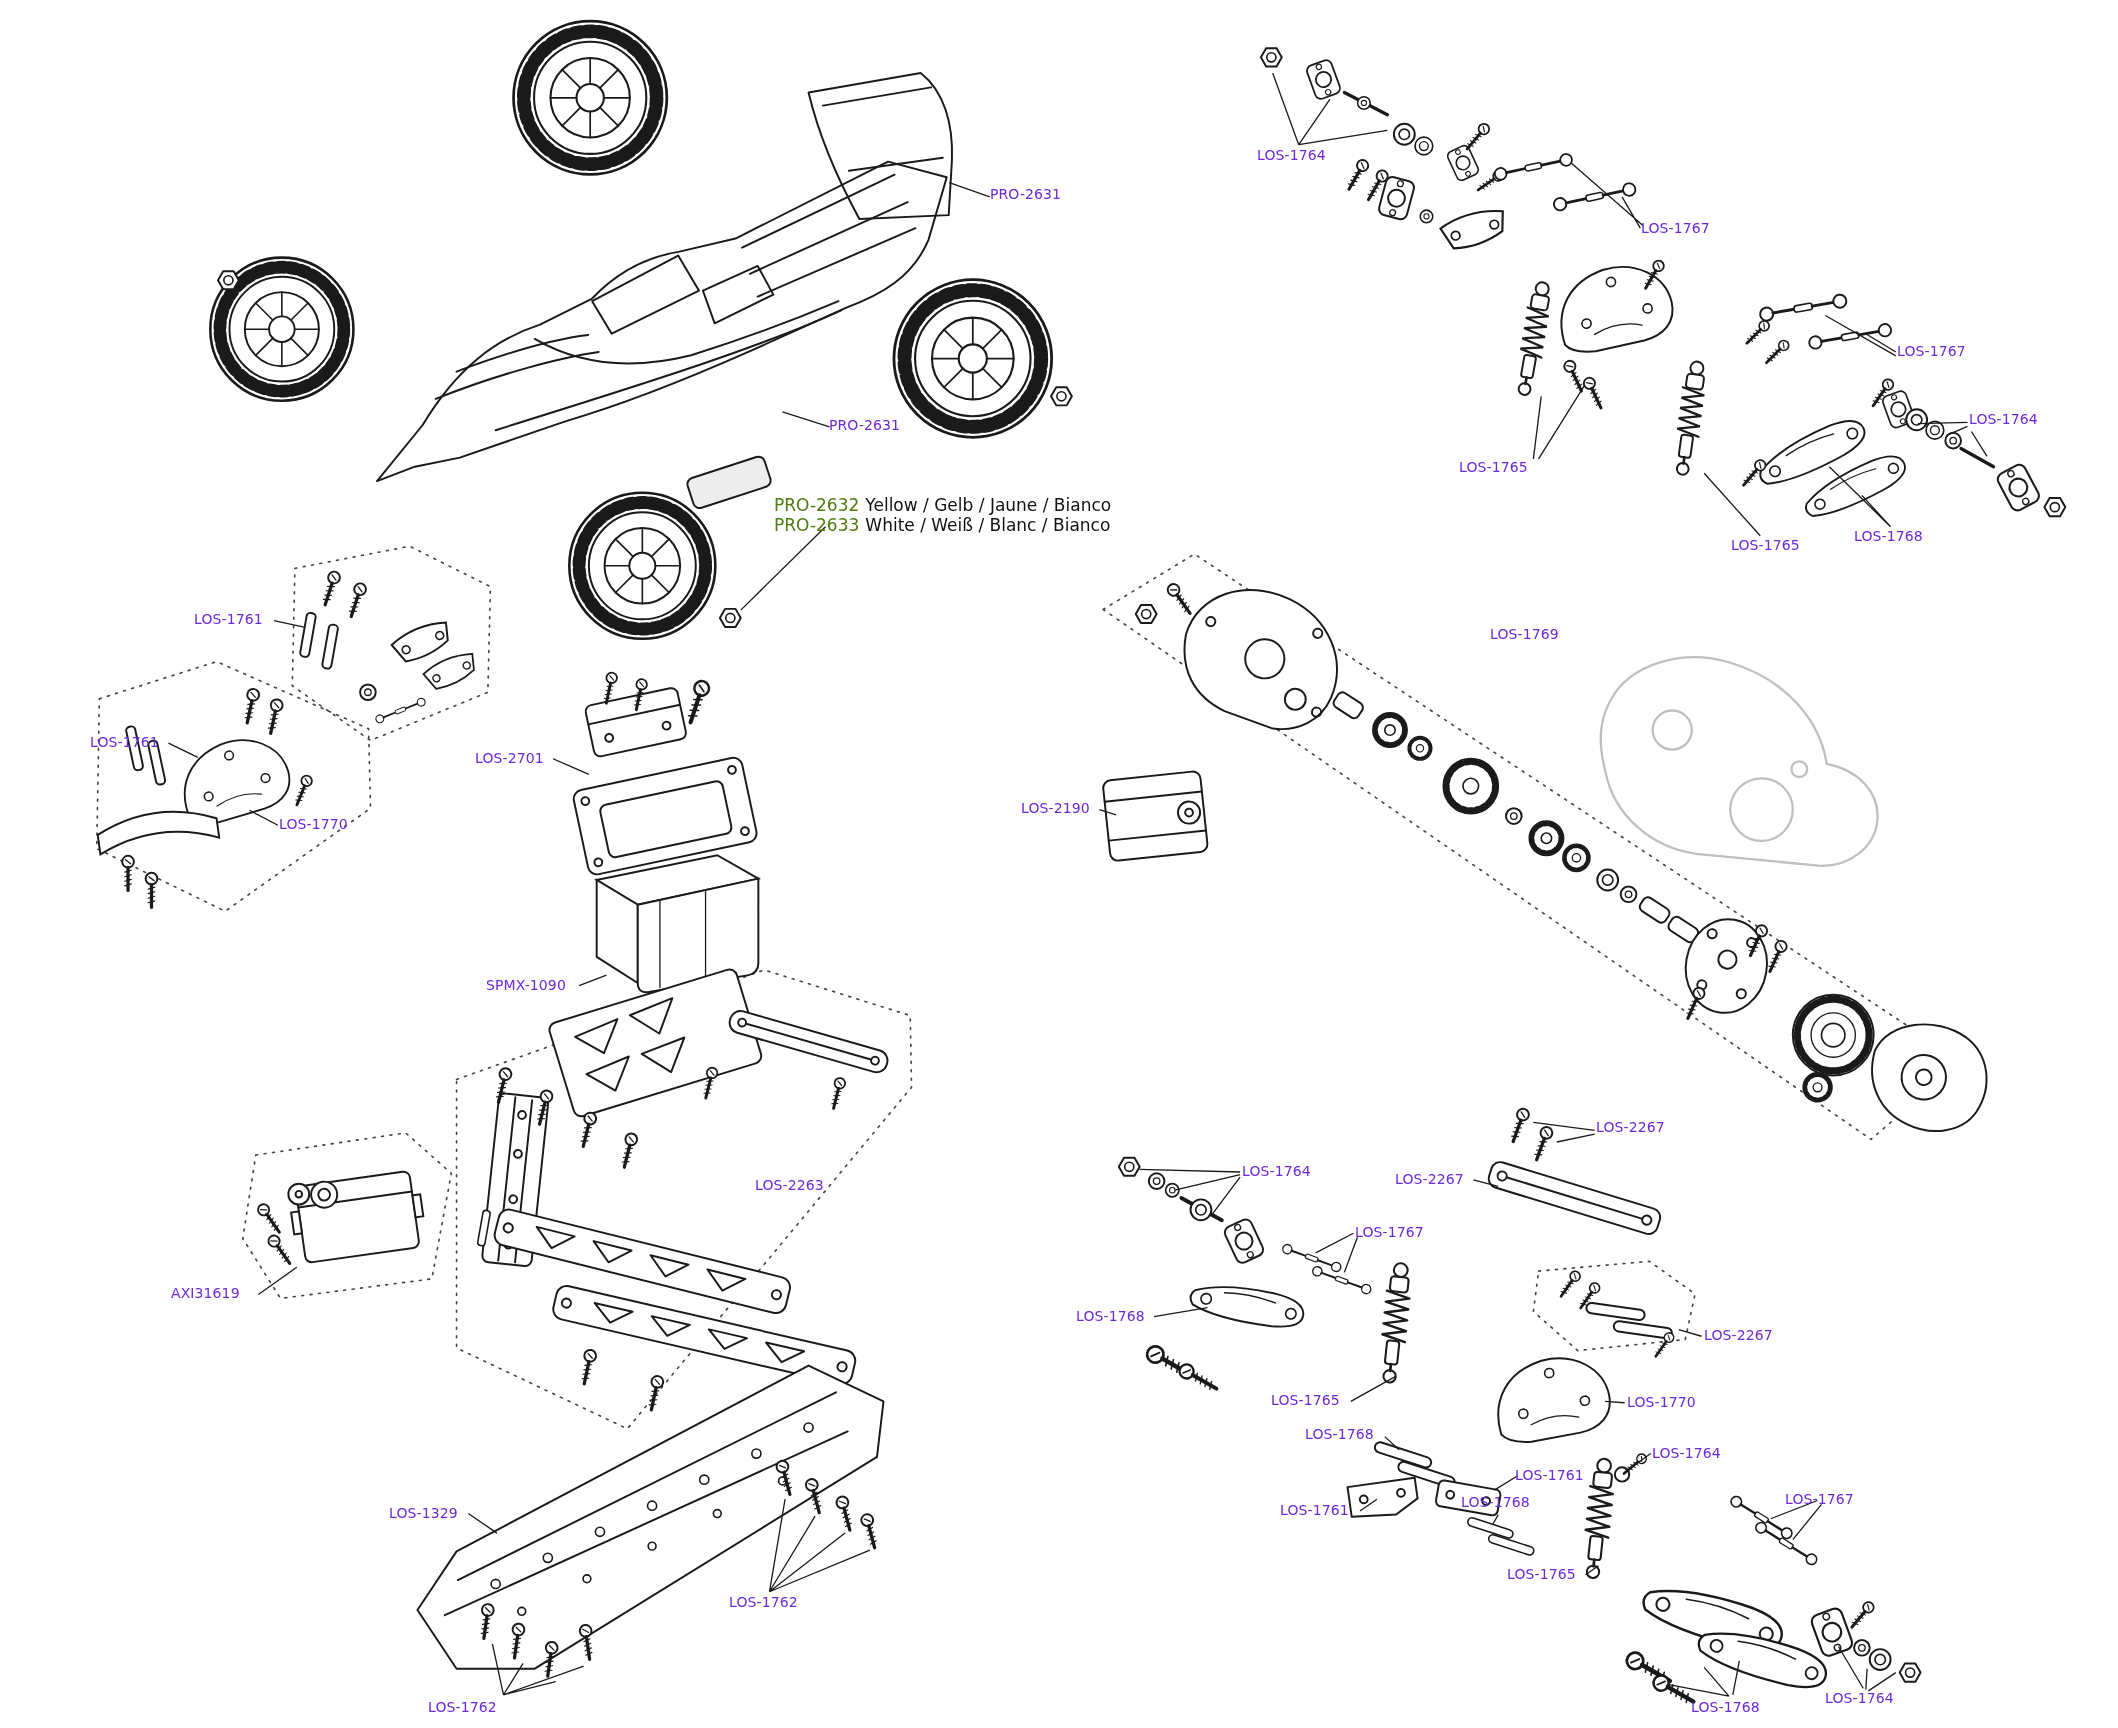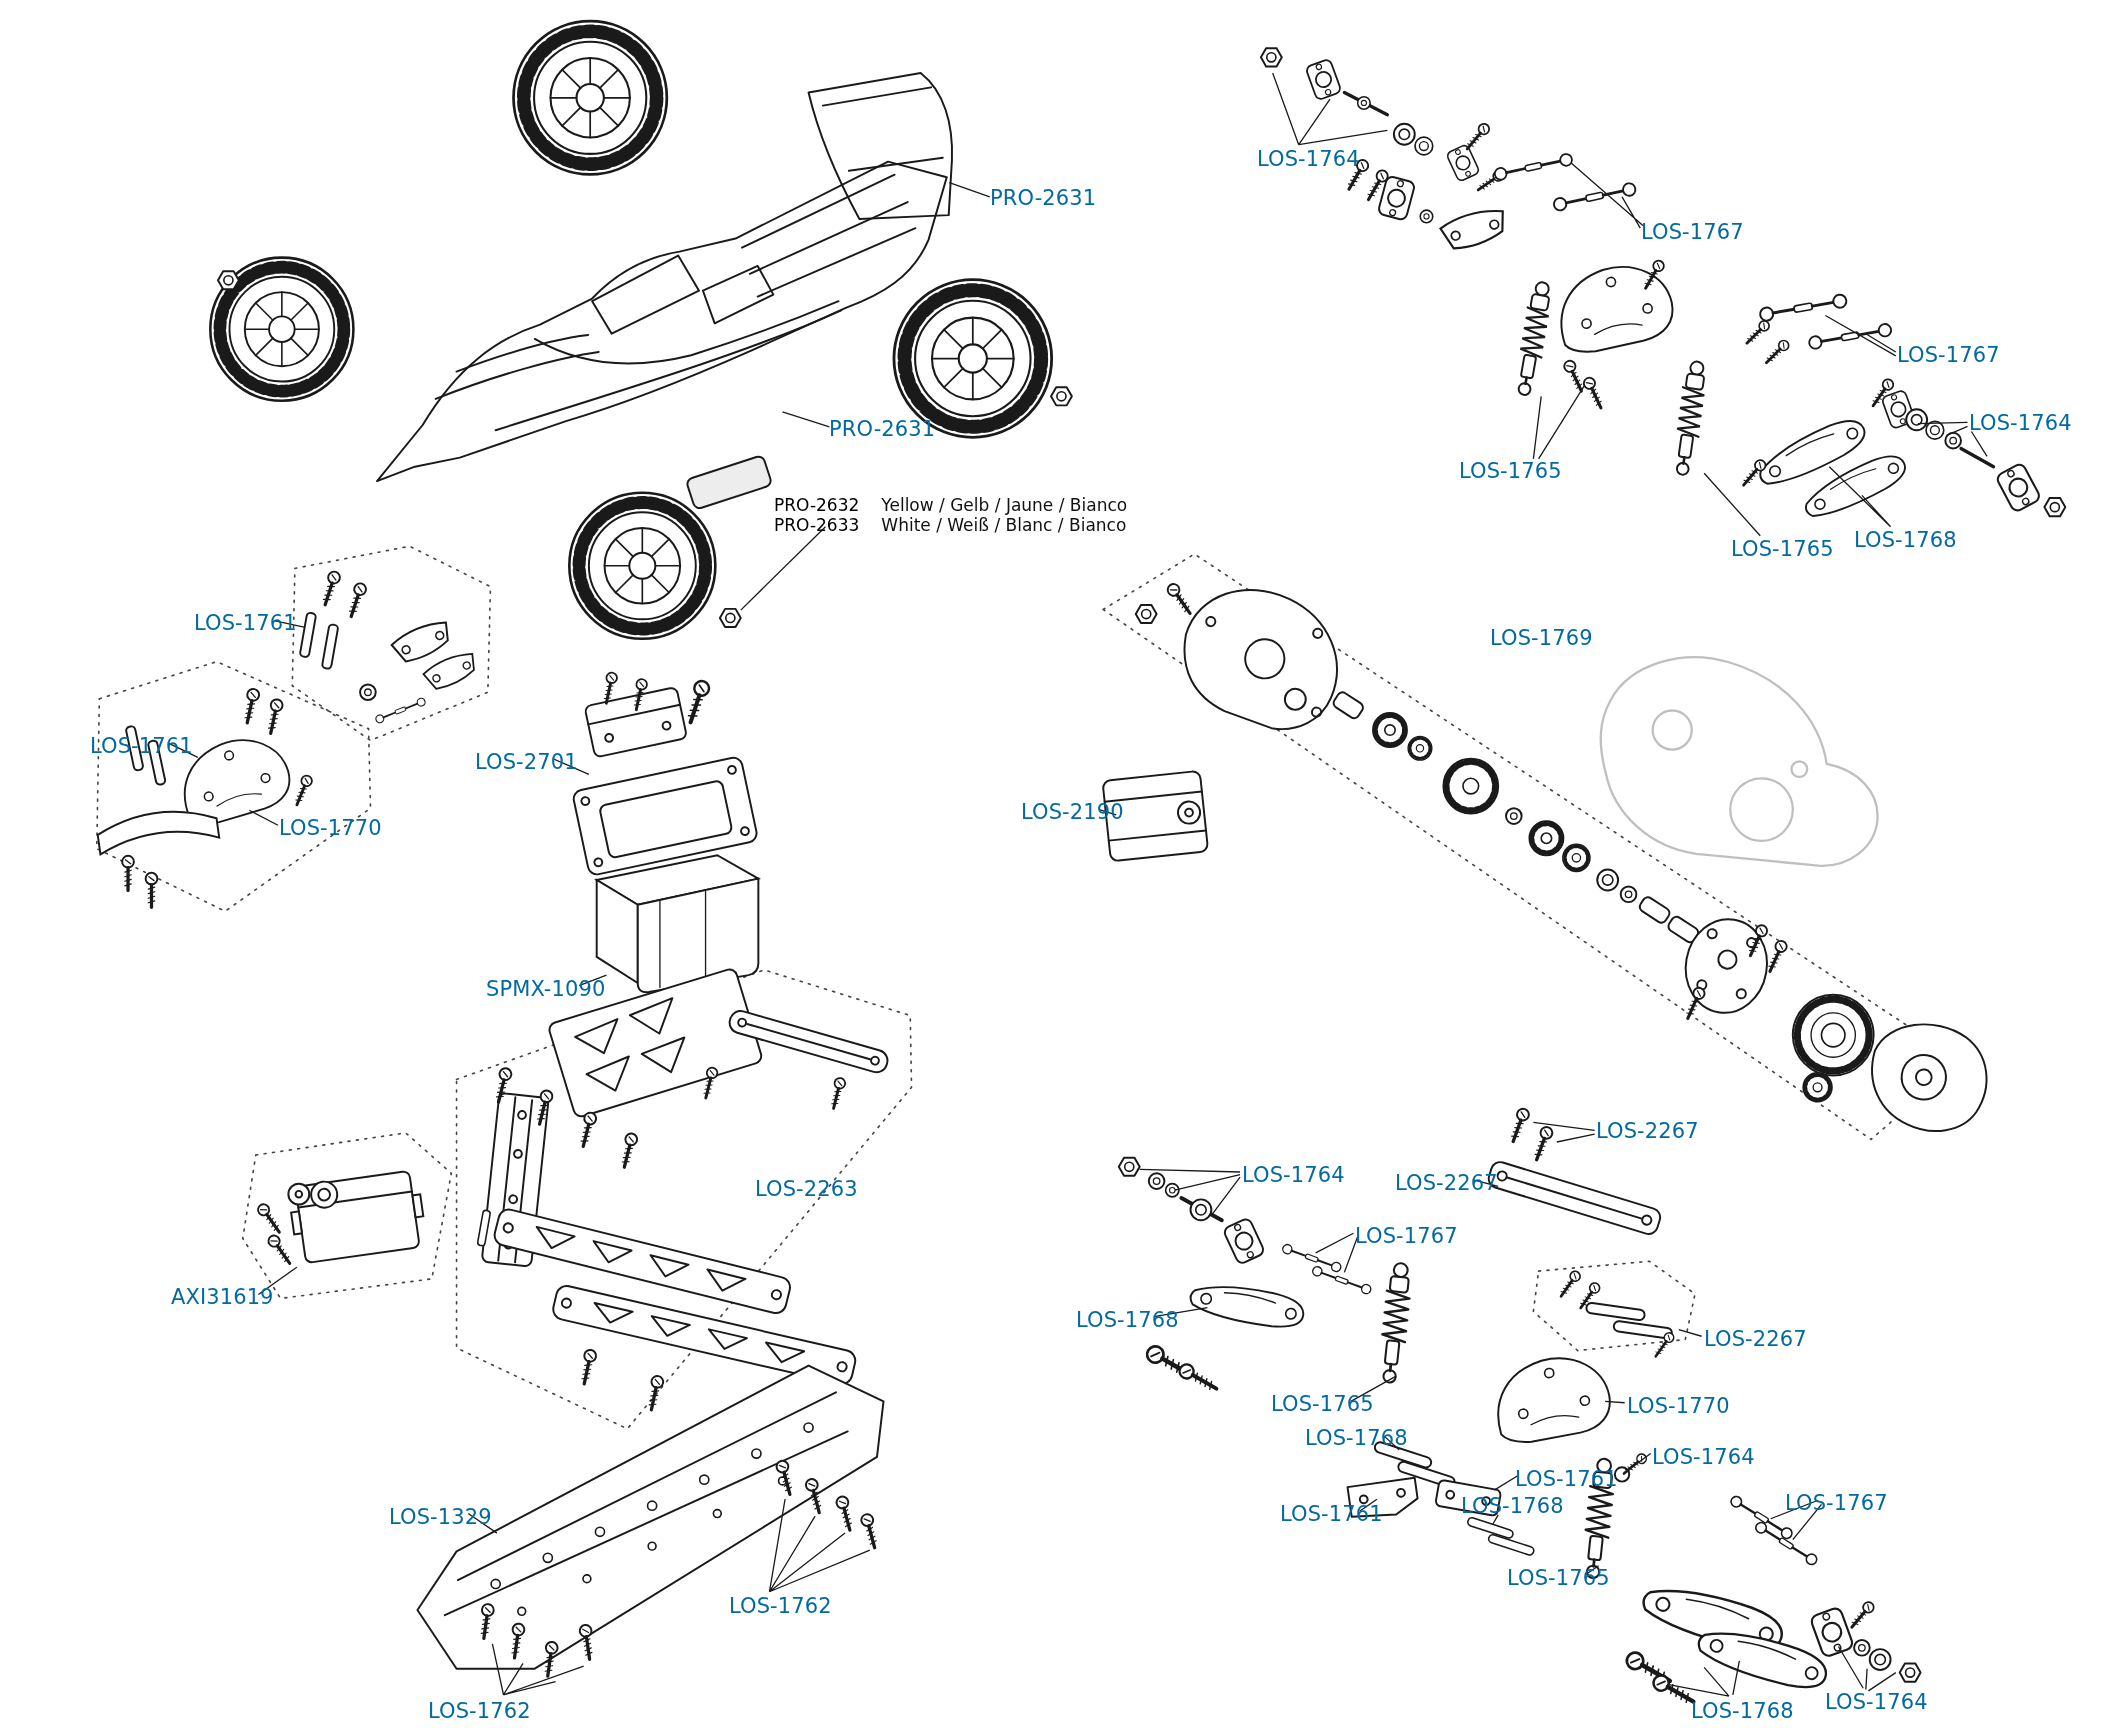--- a/index.html
+++ b/index.html
@@ -1,22 +1,22 @@
 <!DOCTYPE html>
 <html style="font-size:10.4px"><head>
 <meta charset="utf-8">
 <style>
   *{margin:0;padding:0;box-sizing:border-box}
   html,body{background:#ffffff}
   body{font-family:"DejaVu Sans","Liberation Sans",sans-serif;color:#111}
   .canvas{position:relative;width:2119px;height:1728px;background:#fff;overflow:hidden}
   .canvas > svg{position:absolute;left:0;top:0}
-  .lbl{position:absolute;font-size:21px;color:#0369a1;white-space:nowrap;letter-spacing:0.1px}
+  .lbl{position:absolute;font-size:14px;color:#6d28d9;white-space:nowrap;letter-spacing:0.1px}
   .color-note{position:absolute;font-size:17px;line-height:20px;white-space:nowrap}
-  .color-note .red{color:#000000;margin-right:22px}
+  .color-note .red{color:#4d7c0f;margin-right:6px}
 </style>
 </head>
 <body>
 
 <div class="canvas">
 
 <svg width="2119" height="1728" viewBox="0 0 3250 2651" xmlns="http://www.w3.org/2000/svg">
 <defs>
   <g id="tire">
     <circle r="112" fill="#fff" stroke="#1a1a1a" stroke-width="4"></circle>

